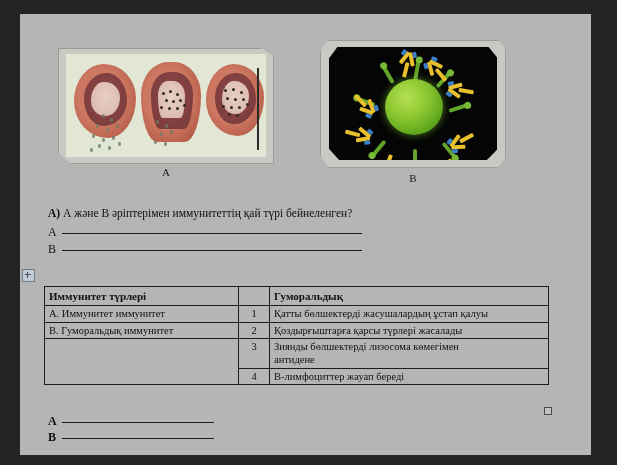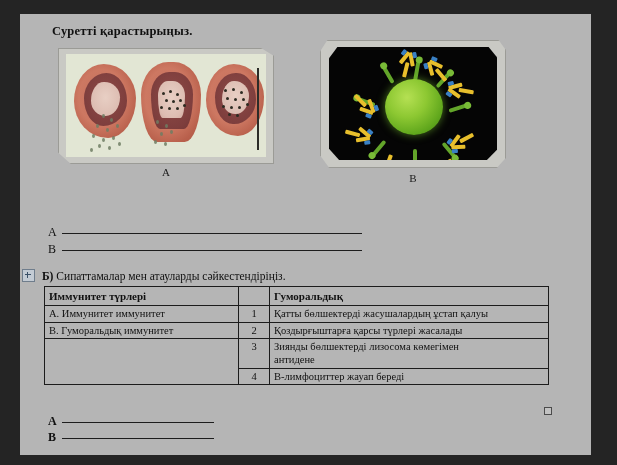--- a/index.html
+++ b/index.html
@@ -140,21 +140,20 @@
   #ansA{left:28px; top:400px;}
   #ansB{left:28px; top:416px;}
   #ansA .rule,#ansB .rule{width:152px;}
   #ansA .ltr,#ansB .ltr{font-weight:bold;}
 </style>
 </head>
 <body>
 
 <div id="page">
 
-  <div class="doc-title">Суретті қарастырыңыз.</div>
 
   <div class="fig-wrap" id="figA-wrap">
     <div class="frame"></div>
     <div class="plate" id="figA-plate">
       <div class="tissue" style="left:8px;top:10px;width:62px;height:74px;">
         <div class="outer"></div>
           <div class="mid"></div>
           <div class="lumen"></div>
       </div>
       <div class="tissue" style="left:75px;top:8px;width:60px;height:80px;border-radius:0;">
@@ -269,33 +268,33 @@
       <div class="ab" style="left:58px;top:82px;transform:rotate(200deg);">
         <div class="stem"></div>
       </div>
       <div class="ab" style="left:116px;top:86px;transform:rotate(-205deg);">
         <div class="stem"></div>
       </div>
     </div>
   </div>
   <div class="fig-label" id="figB-label">B</div>
 
+  <div class="q-a">
+    <span class="lead">А)</span>
+    <span>А және В әріптерімен иммунитеттің қай түрі бейнеленген?</span>
+  </div>
   <div class="ans-line" id="qa-A">
     <span class="ltr">А</span><span class="rule"></span>
   </div>
   <div class="ans-line" id="qa-B">
     <span class="ltr">В</span><span class="rule"></span>
   </div>
 
   <div class="q-b-row">
     <span class="expand-icon"></span>
-    <span class="q-b-text">
-      <b>Б)</b>
-      <span>Сипаттамалар мен атауларды сәйкестендіріңіз.</span>
-    </span>
   </div>
 
   <table class="match">
     <tbody>
         <tr>
       <th class="col-type">Иммунитет түрлері</th>
       <th class="col-num"></th>
       <th class="col-desc">Гуморальдық</th>
     </tr>
     <tr>

